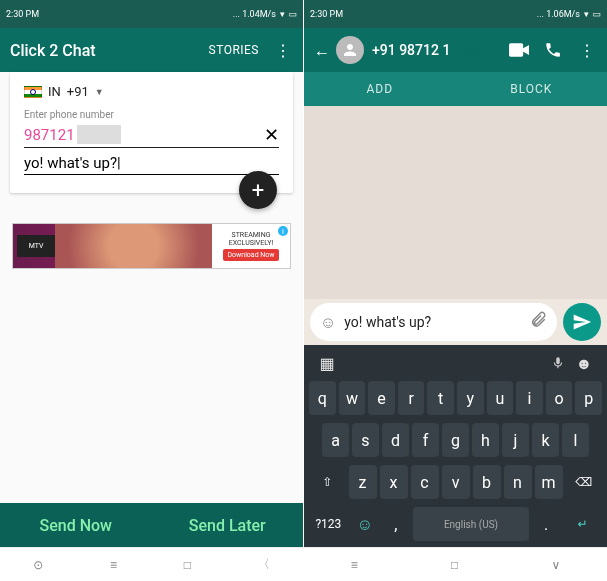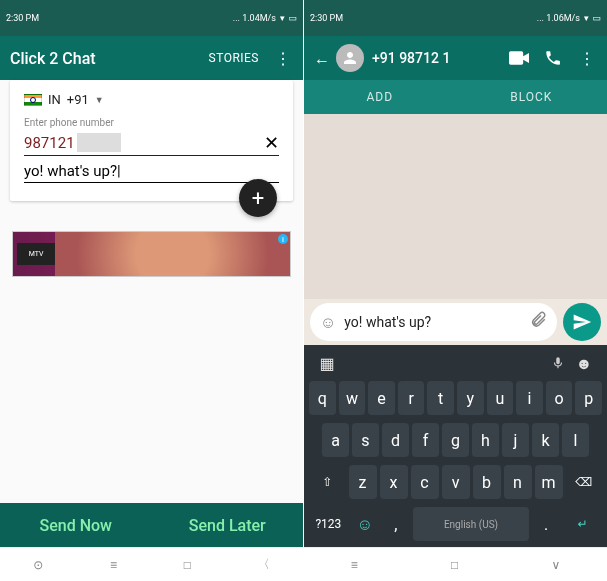--- a/index.html
+++ b/index.html
@@ -1,39 +1,39 @@
 <!DOCTYPE html>
 <html><head>
 <meta charset="utf-8">
 <style>
 * { margin: 0; padding: 0; box-sizing: border-box; font-family: Roboto, Arial, sans-serif; }
 body { background: #fff; display: flex; width: 607px; height: 581px; overflow: hidden; }
 .screen { width: 303px; height: 581px; display: flex; flex-direction: column; position: relative; background: #fafafa; }
 .screen + .screen { margin-left: 1px; }
 
 
-.statusbar { height: 36px; background: #1a5c52; color: #fff; display: flex; align-items: center; font-size: 9px; padding: 0 6px; justify-content: space-between; }
+.statusbar { height: 28px; background: #1a5c52; color: #fff; display: flex; align-items: center; font-size: 9px; padding: 0 6px; justify-content: space-between; }
 .statusbar .right { display: flex; align-items: center; gap: 4px; }
 
 
 .appbar { height: 44px; background: #0b6e63; color: #fff; display: flex; align-items: center; padding: 8px 10px; }
 .appbar .title { font-size: 16px; font-weight: 500; flex: 1; }
 .appbar .action { margin-left: 12px; font-size: 12px; letter-spacing: 0.5px; }
 .appbar .icon { width: 20px; height: 20px; margin-left: 14px; display: flex; align-items: center; justify-content: center; }
 
 
 .hint { font-size: 12px; color: #333; padding: 10px 12px 8px; }
 .card { background: #fff; margin: 0 10px; border-radius: 2px; box-shadow: 0 1px 3px rgba(0,0,0,0.2); padding: 12px 14px 18px; position: relative; }
 .country { display: flex; align-items: center; gap: 6px; font-size: 13px; color: #222; margin-bottom: 10px; }
 .flag { width: 18px; height: 12px; background: linear-gradient(#ff9933 33%, #fff 33% 66%, #138808 66%); position: relative; border: 0.5px solid rgba(0,0,0,0.15); }
 .flag::after { content:""; position:absolute; left:50%; top:50%; width:4px; height:4px; border:0.5px solid #000080; border-radius:50%; transform:translate(-50%,-50%); }
 .chev { font-size: 9px; color: #666; }
 .label { font-size: 10px; color: #888; margin-top: 6px; }
 .inputrow { display: flex; align-items: center; border-bottom: 1px solid #222; padding: 4px 0 2px; }
-.inputrow.partial .val { font-size: 15px; color: #7f1d1d; }
+.inputrow.partial .val { font-size: 15px; color: #ec4899; }
 .inputrow.partial .red { background: #ddd; color: #ddd; padding: 0 4px; margin-left: 2px; }
 .clearx { font-size: 18px; color: #000; cursor: pointer; }
 .msginput { border: none; border-bottom: 1px solid #000; width: 100%; outline: none; font-size: 15px; padding: 4px 0 2px; background: transparent; margin-top: 2px; }
 .caret::after { content:"|"; color:#000; }
 .fab { position: absolute; right: 16px; bottom: -16px; width: 38px; height: 38px; border-radius: 50%; background: #222; color: #fff; display: flex; align-items: center; justify-content: center; font-size: 22px; box-shadow: 0 2px 5px rgba(0,0,0,0.3); }
 
 
 .ad { margin: 30px 12px 0; height: 46px; background: linear-gradient(90deg,#6a1b4d,#b3296e); border: 1px solid #ccc; display: flex; align-items: center; color: #fff; font-size: 8px; position: relative; }
 .ad .mtv { width: 38px; height: 22px; background: #222; color: #fff; font-size: 7px; display:flex; align-items:center; justify-content:center; margin-left:4px; }
 .ad .img { flex: 1; height: 100%; background: radial-gradient(circle,#d97 30%,#a55 80%); }
@@ -113,20 +113,25 @@
     </div>
 
     <div class="msginput caret"><span>yo! what's up?</span></div>
 
     <div class="fab">+</div>
   </div>
 
   <div class="ad">
     <div class="mtv">MTV</div>
     <div class="img"></div>
+    <div class="side">
+      <div>STREAMING</div>
+      <div>EXCLUSIVELY!</div>
+      <div class="btn">Download Now</div>
+    </div>
     <div class="i">i</div>
   </div>
 
   <div class="bottombar">
     <div class="b">Send Now</div>
     <div class="b">Send Later</div>
   </div>
 
   <div class="navbar">
     <span>⊙</span>

